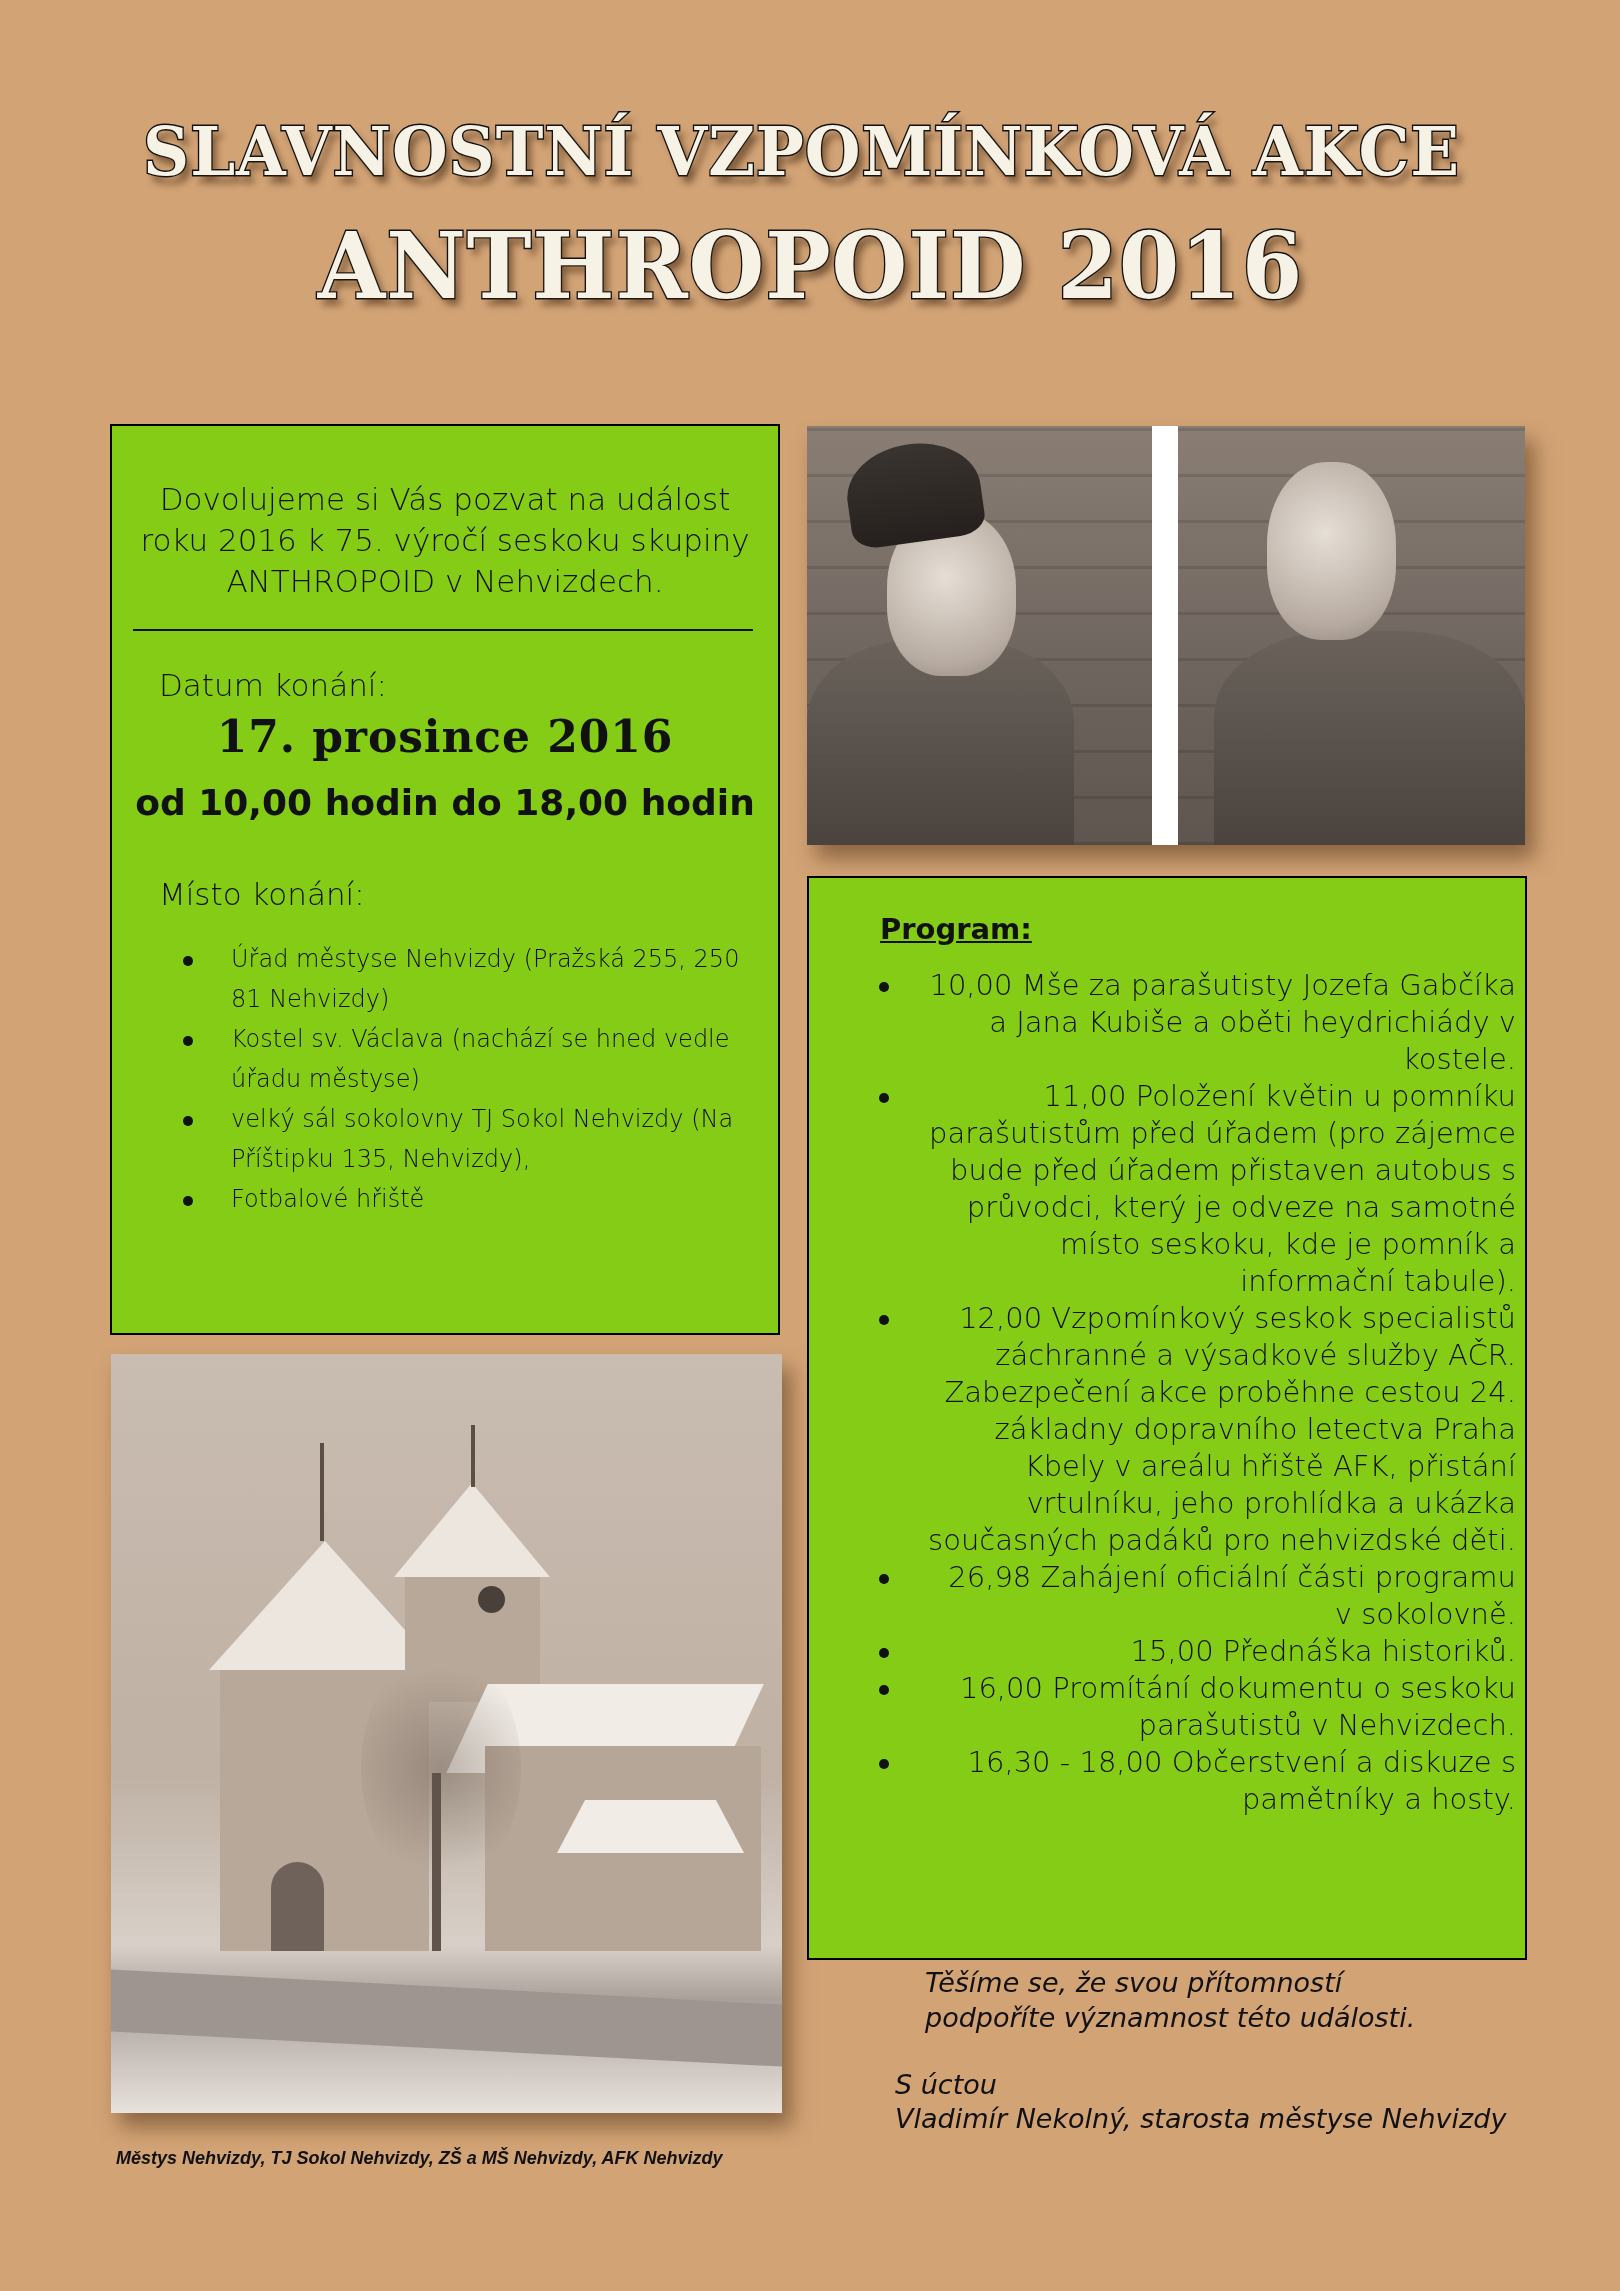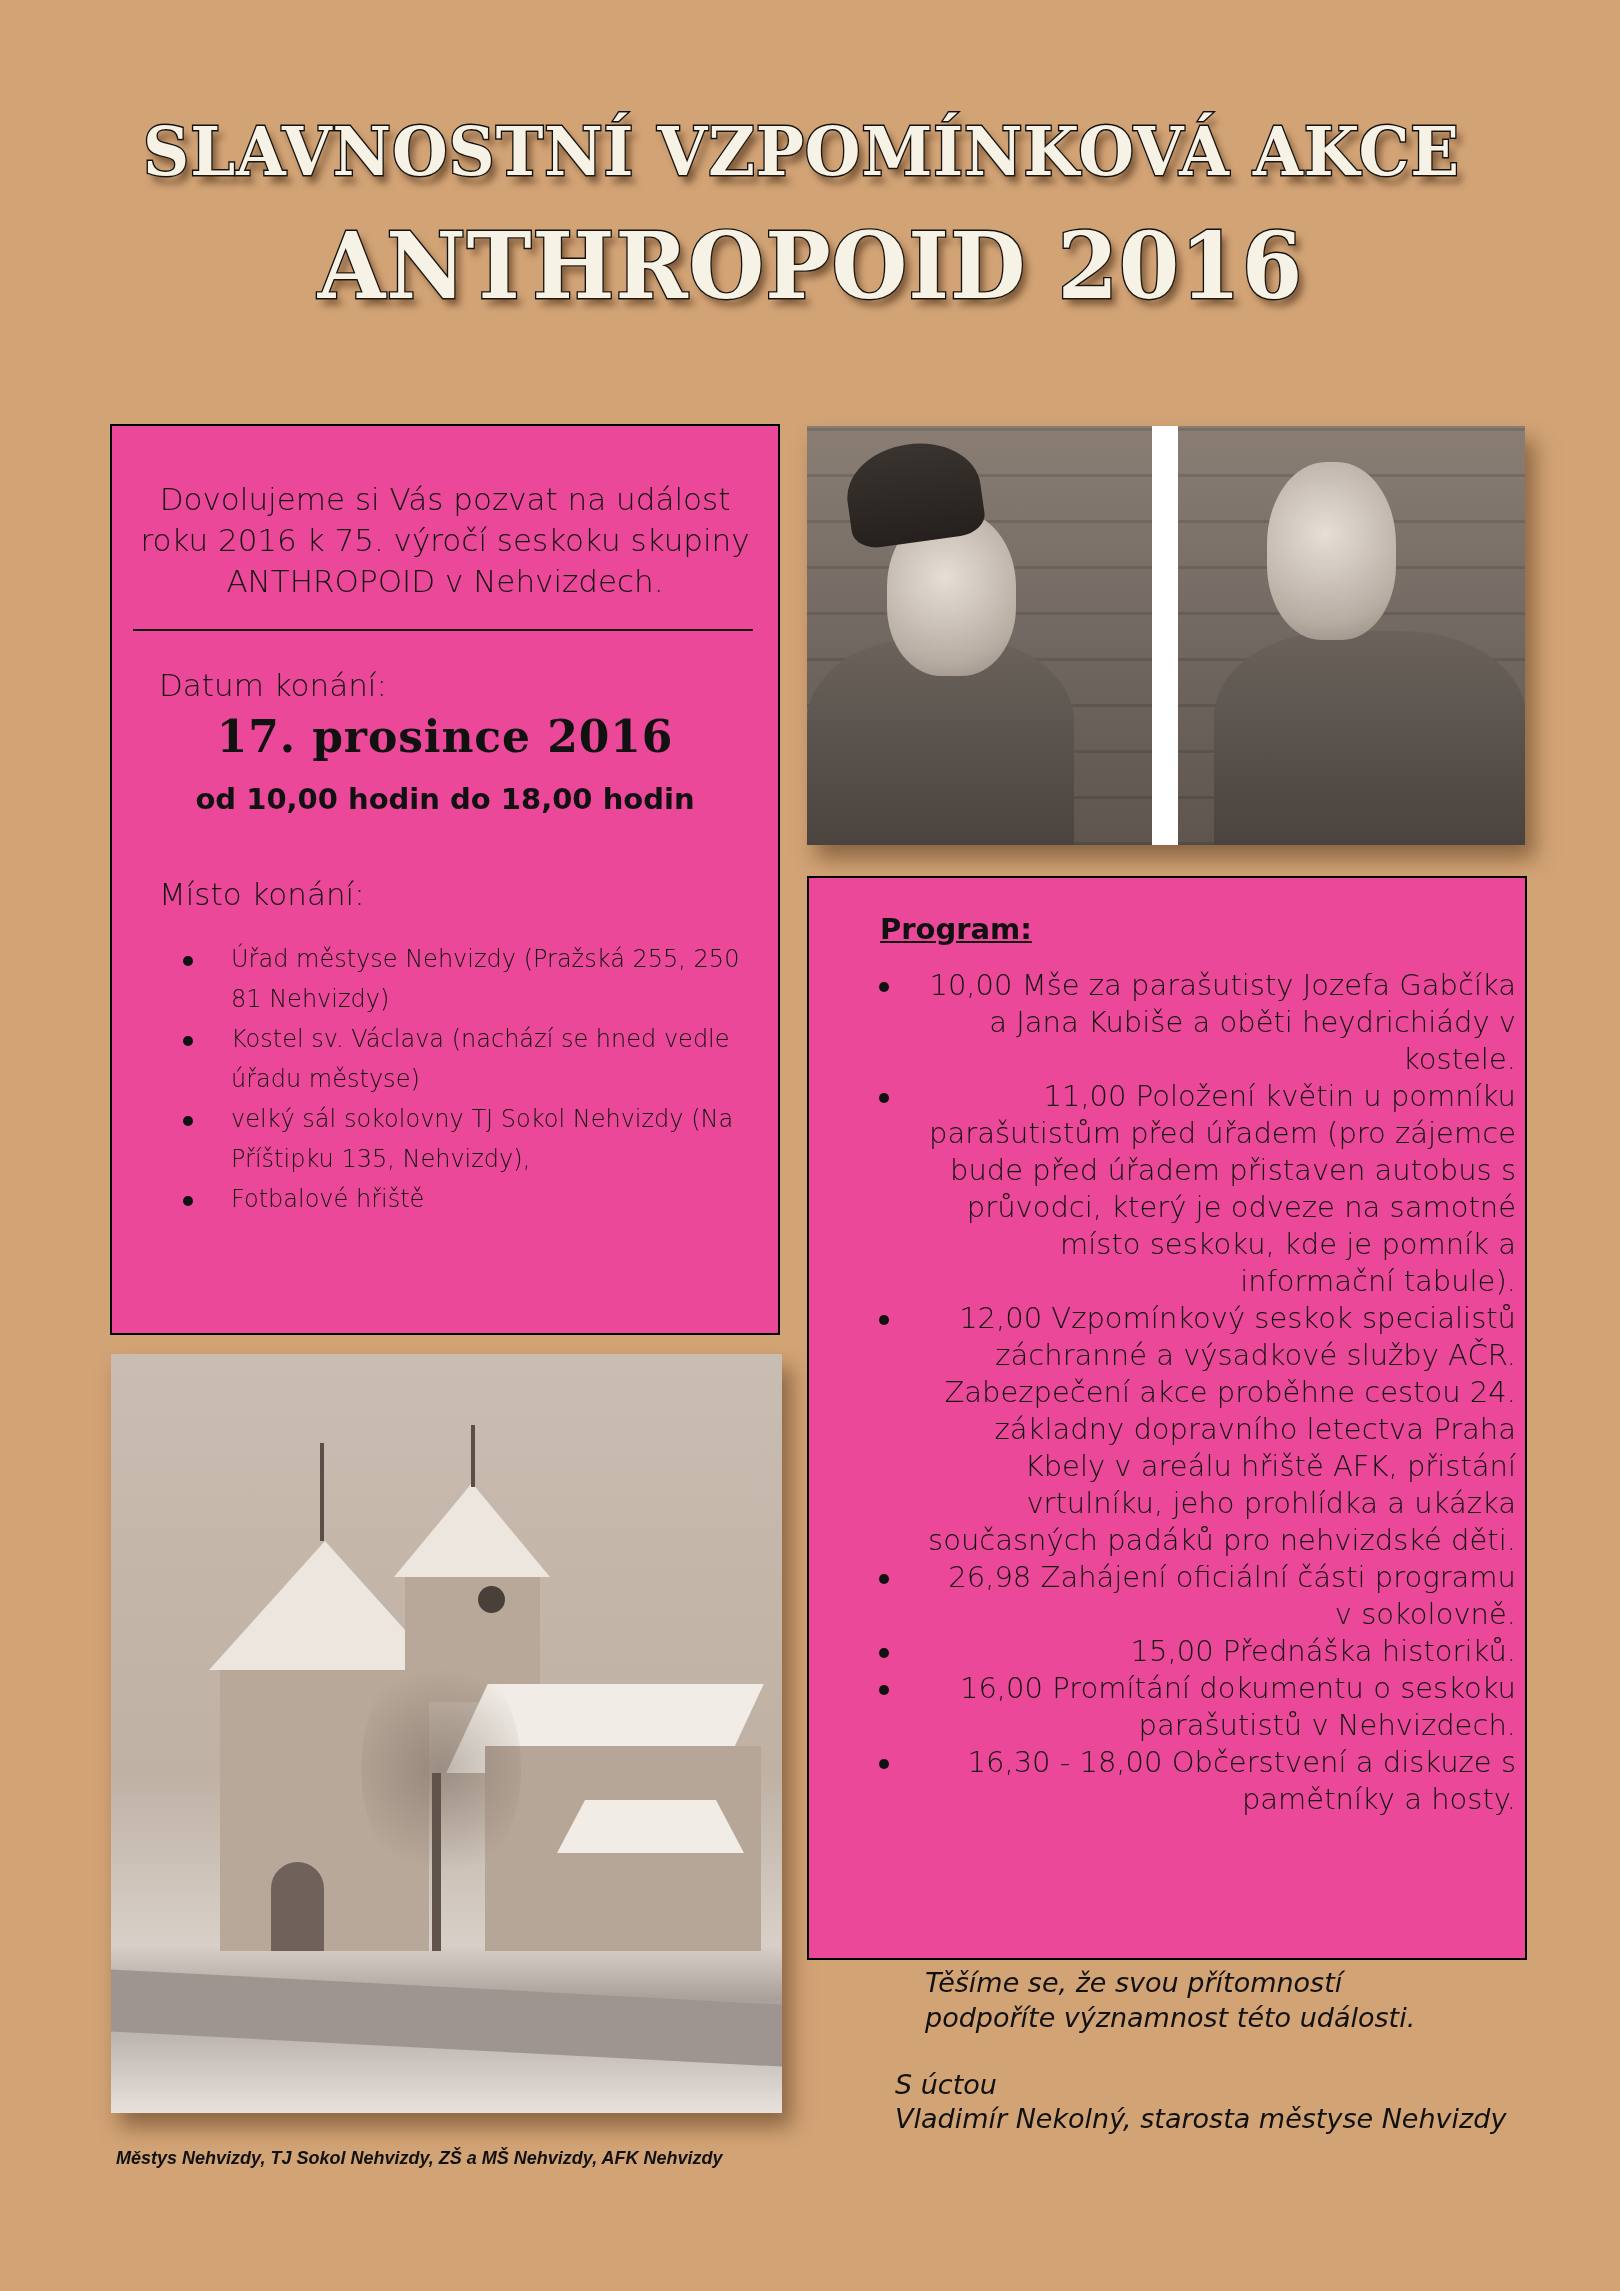--- a/index.html
+++ b/index.html
@@ -18,42 +18,42 @@
     -webkit-text-stroke: 2.7px #111;
     paint-order: stroke fill;
     text-shadow: 5.3px 7.1px 7.1px rgba(60,35,15,0.55);
     letter-spacing: 0.9px;
   }
   #title1 { top: 114px; font-size: 64px; left: -9px; transform: scaleY(1.05); }
   #title2 { top: 214px; font-size: 87px; transform: scaleY(1.05); }
 
   
   .box {
-    position: absolute; background: #ec4899; border: 2.7px solid #000; box-sizing: border-box;
+    position: absolute; background: #84cc16; border: 2.7px solid #000; box-sizing: border-box;
   }
   #invite-box { left: 110px; top: 424px; width: 670px; height: 911px; }
   #program-box { left: 807px; top: 876px; width: 720px; height: 1084px; }
 
   .intro {
     position: absolute; left: 27px; right: 27px; top: 53px;
     text-align: center; font-size: 31px; line-height: 41px; font-weight: 300;
   }
   .hr {
     position: absolute; left: 20.5px; right: 25px; top: 203px; height: 1.8px; background: #111;
   }
   .label { position: absolute; left: 47px; font-size: 31px; font-weight: 300; }
   #date-label { top: 241px; }
   #place-label { top: 450px; }
   .big-date {
     position: absolute; left: 0; right: 0; top: 285px; text-align: center;
     font-family: "DejaVu Serif", serif; font-weight: bold; font-size: 44px; letter-spacing: 0.9px;
   }
   .time-range {
     position: absolute; left: 0; right: 0; top: 356px; text-align: center;
-    font-weight: bold; font-size: 29px;
+    font-weight: bold; font-size: 36px;
   }
   ul.places {
     position: absolute; left: 0; right: 18px; top: 513px; margin: 0;
     padding-left: 0; list-style: none; font-size: 24px; line-height: 40px; font-weight: 300;
   }
   ul.places li { position: relative; padding-left: 119px; }
   ul.places li::before {
     content: ""; position: absolute; left: 71px; top: 17px; width: 9.8px; height: 9.8px;
     border-radius: 50%; background: #111;
   }

